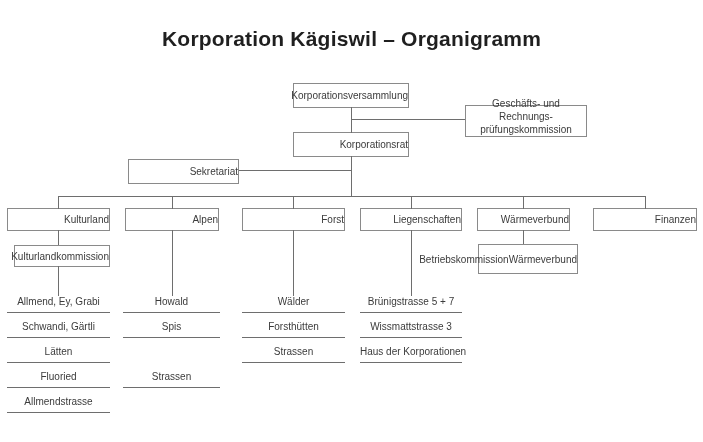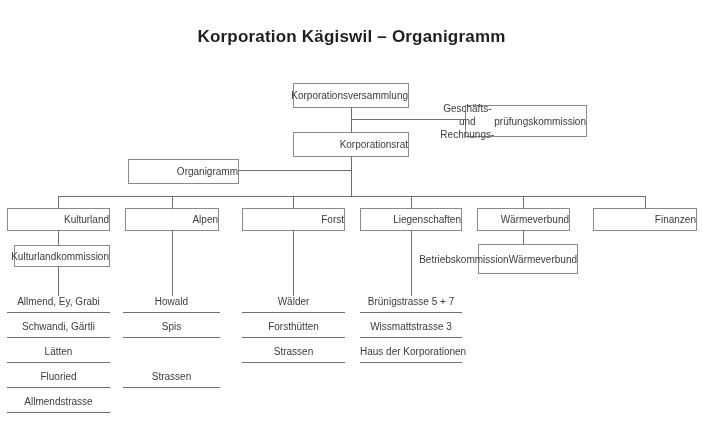--- a/index.html
+++ b/index.html
@@ -12,21 +12,21 @@
   html,body{margin:0;padding:0;background:var(--bg);}
   .canvas{
     position:relative;
     width:703px;height:442px;
     background:var(--bg);
     font-family:"Liberation Sans", sans-serif;
     overflow:hidden;
   }
   .title{
     position:absolute;left:0;top:27px;width:703px;
-    text-align:center;font-size:17px;font-weight:bold;
+    text-align:center;font-size:21px;font-weight:bold;
     color:var(--title);letter-spacing:.2px;
   }
   .node{
     position:absolute;box-sizing:border-box;
     background:var(--bg);border:1px solid var(--border);
     display:flex;align-items:center;justify-content:flex-end;
     text-align:center;font-size:10px;line-height:1.3;color:var(--text);
   }
   .vline{position:absolute;width:1px;background:var(--line);}
   .hline{position:absolute;height:1px;background:var(--line);}
@@ -41,31 +41,31 @@
 <body>
 
 <div class="canvas">
 
   <div class="title">Korporation Kägiswil – Organigramm</div>
 
   <div class="node" style="left:293px;top:83px;width:116px;height:25px">
     <span>Korporationsversammlung</span>
   </div>
 
-  <div class="node" style="left:465px;top:105px;width:122px;height:32px;flex-direction:row">
+  <div class="node" style="left:465px;top:105px;width:122px;height:32px;flex-direction:column">
     <span>Geschäfts- und Rechnungs-</span>
     <span>prüfungskommission</span>
   </div>
 
   <div class="node" style="left:293px;top:132px;width:116px;height:25px">
     <span>Korporationsrat</span>
   </div>
 
   <div class="node" style="left:128px;top:159px;width:111px;height:25px">
-    <span>Organigramm</span>
+    <span>Sekretariat</span>
   </div>
 
   <div class="node" style="left:7px;top:208px;width:103px;height:23px">
     <span>Kulturland</span>
   </div>
   <div class="node" style="left:125px;top:208px;width:94px;height:23px">
     <span>Alpen</span>
   </div>
   <div class="node" style="left:242px;top:208px;width:103px;height:23px">
     <span>Forst</span>

